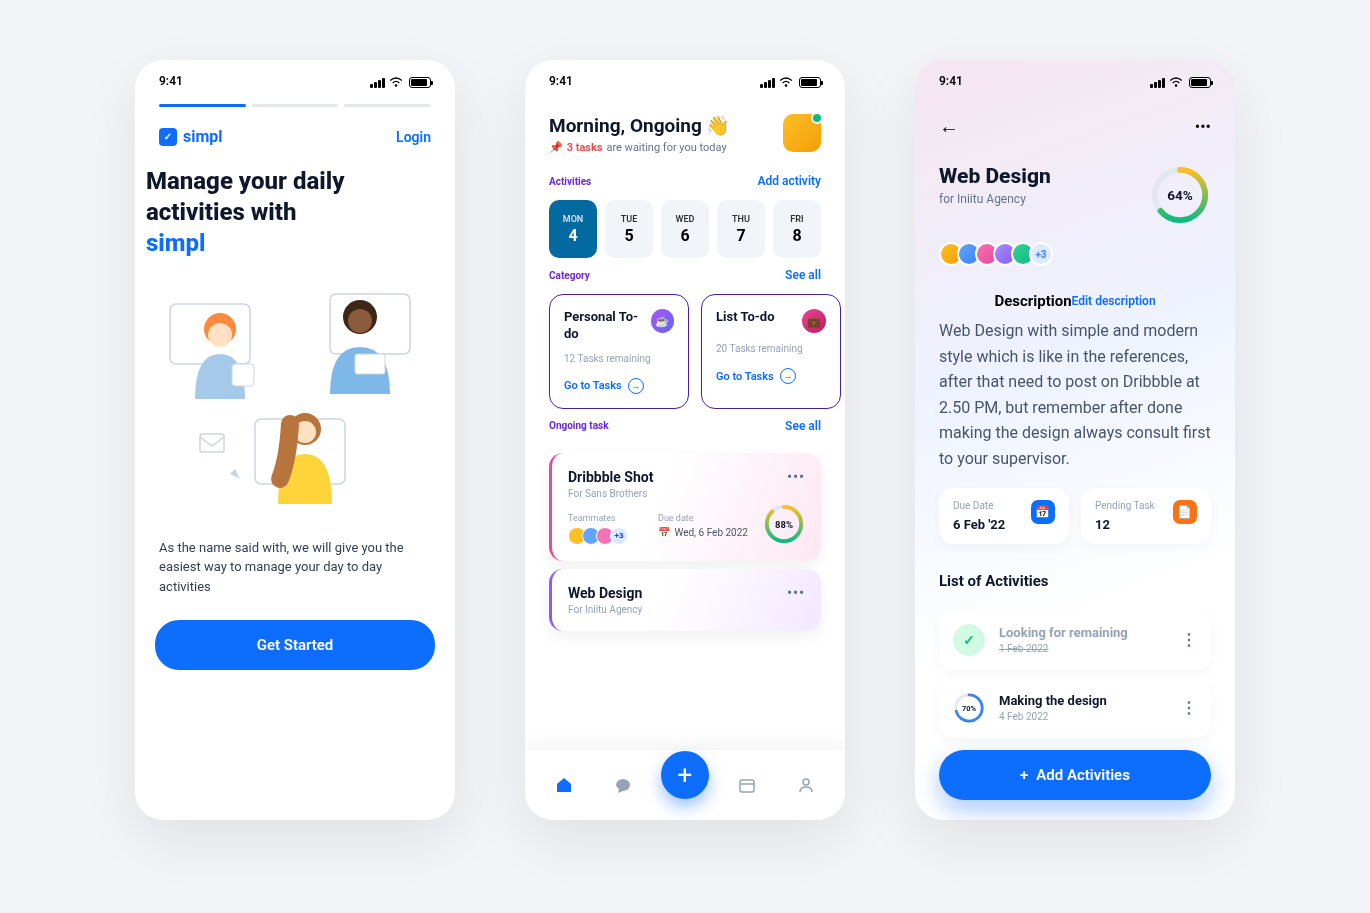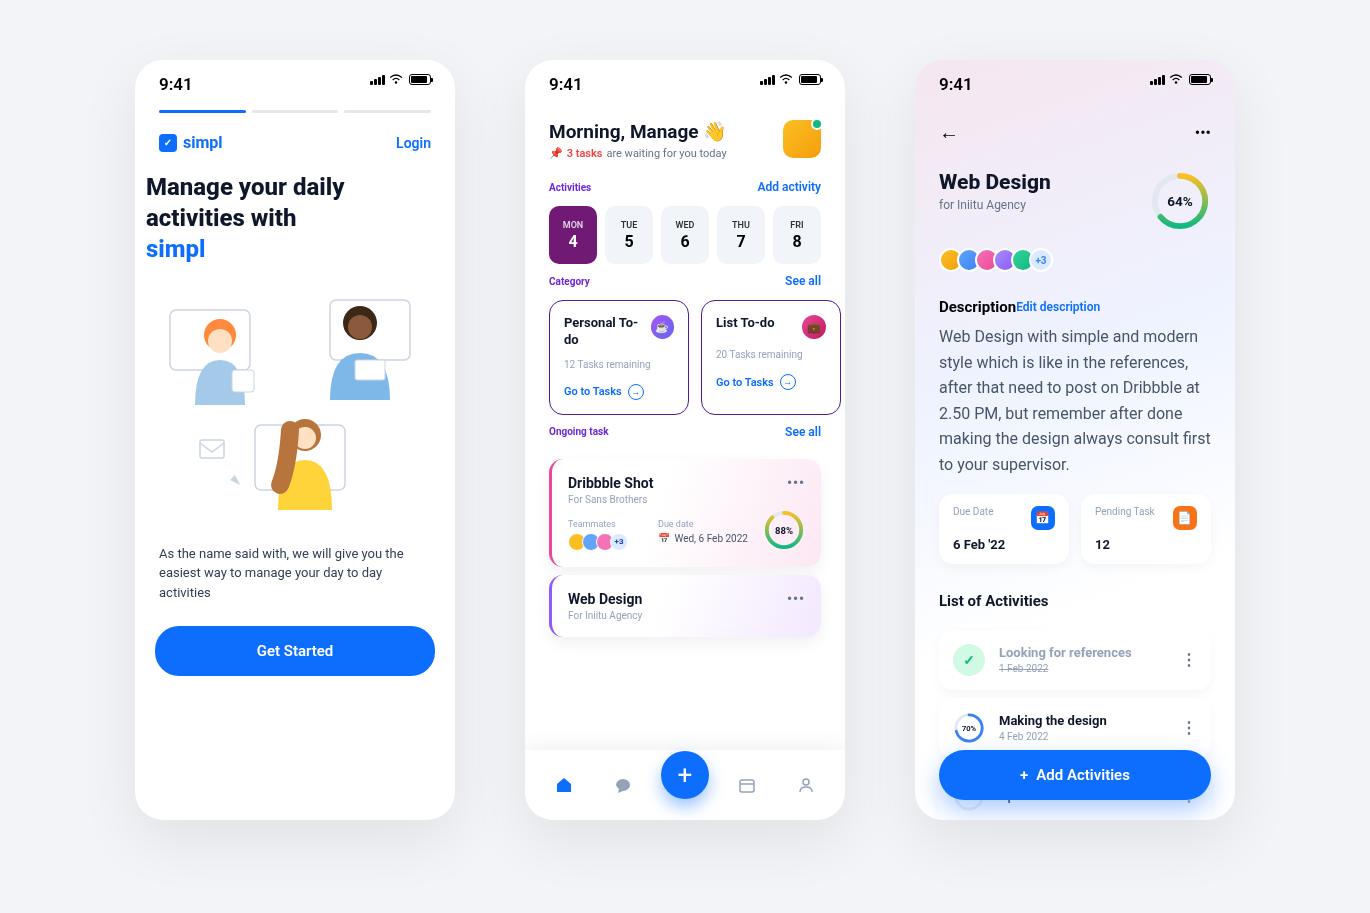--- a/index.html
+++ b/index.html
@@ -1,18 +1,18 @@
 <!DOCTYPE html>
 <html><head>
 <meta charset="utf-8">
 <style>
 *{box-sizing:border-box;margin:0;padding:0;font-family:-apple-system,BlinkMacSystemFont,'Segoe UI',Roboto,sans-serif}
 body{background:#f3f4f7;min-height:913px;display:flex;gap:70px;justify-content:center;padding:60px 0}
 .phone{width:320px;height:760px;background:#fff;border-radius:28px;box-shadow:0 20px 60px rgba(0,0,0,.08);overflow:hidden;position:relative}
-.status-bar{display:flex;justify-content:space-between;align-items:flex-start;padding:14px 24px 8px;font-size:17px;font-weight:600}
+.status-bar{display:flex;justify-content:space-between;align-items:flex-end;padding:14px 24px 8px;font-size:12px;font-weight:600}
 .status-icons{display:flex;gap:4px;align-items:center}
 .bars{display:inline-flex;gap:1px;align-items:flex-end}
 .bars span{width:3px;background:#000;border-radius:1px}
 .bars span:nth-child(1){height:4px}.bars span:nth-child(2){height:6px}.bars span:nth-child(3){height:8px}.bars span:nth-child(4){height:10px}
 .wifi{width:14px;height:10px;position:relative}
 .battery{width:22px;height:11px;border:1.5px solid #000;border-radius:3px;position:relative;margin-left:2px}
 .battery::after{content:'';position:absolute;right:-3px;top:3px;width:2px;height:4px;background:#000;border-radius:0 1px 1px 0}
 .battery::before{content:'';position:absolute;left:1px;top:1px;bottom:1px;width:16px;background:#000;border-radius:1px}
 
 
@@ -36,21 +36,21 @@
 .greeting p{font-size:11px;color:#64748b;margin-top:4px;display:flex;align-items:center;gap:4px}
 .pin{color:#ef4444}
 .tasks-count{color:#ef4444;font-weight:600}
 .avatar{width:38px;height:38px;border-radius:10px;background:linear-gradient(135deg,#fbbf24,#f59e0b);position:relative}
 .avatar::after{content:'';position:absolute;top:-2px;right:-2px;width:8px;height:8px;background:#10b981;border:2px solid #fff;border-radius:50%}
 .section-head{display:flex;justify-content:space-between;align-items:center;padding:10px 24px 12px}
 .section-head h3{font-size:10px;font-weight:700;color:#6d28d9}
 .link{font-size:12px;font-weight:600;color:#0d6efd}
 .days{display:flex;gap:8px;padding:0 24px;overflow:hidden}
 .day{min-width:48px;height:58px;background:#f1f5f9;border-radius:10px;display:flex;flex-direction:column;align-items:center;justify-content:center}
-.day.active{background:#701a75;color:#fff}
+.day.active{background:#0369a1;color:#fff}
 .day .dow{font-size:9px;font-weight:600;opacity:.8}
 .day .num{font-size:16px;font-weight:700;margin-top:2px}
 .cats{display:flex;gap:12px;padding:0 24px;overflow:hidden}
 .cat{min-width:140px;border:1px solid #4c1d95;border-radius:14px;padding:14px;box-shadow:0 4px 12px rgba(0,0,0,.04)}
 .cat-head{display:flex;justify-content:space-between;align-items:flex-start}
 .cat h4{font-size:13px;font-weight:700;color:#0f172a;line-height:1.3}
 .cat-icon{width:24px;height:24px;border-radius:50%;display:flex;align-items:center;justify-content:center;font-size:11px}
 .cat-icon.purple{background:linear-gradient(135deg,#a855f7,#6366f1)}
 .cat-icon.pink{background:linear-gradient(135deg,#ec4899,#be185d)}
 .cat .rem{font-size:10px;color:#94a3b8;margin-top:10px}
@@ -85,27 +85,27 @@
 .big-ring{width:62px;height:62px}
 .members{display:flex;padding:8px 24px 16px}
 .member{width:24px;height:24px;border-radius:50%;border:2px solid #fff;margin-left:-6px}
 .member:first-child{margin-left:0}
 .member.m1{background:linear-gradient(135deg,#fbbf24,#f59e0b)}
 .member.m2{background:linear-gradient(135deg,#60a5fa,#3b82f6)}
 .member.m3{background:linear-gradient(135deg,#f472b6,#ec4899)}
 .member.m4{background:linear-gradient(135deg,#a78bfa,#8b5cf6)}
 .member.m5{background:linear-gradient(135deg,#34d399,#10b981)}
 .member.more{background:#dbeafe;color:#3b82f6;font-size:10px;font-weight:700;display:flex;align-items:center;justify-content:center}
-.desc-head{display:flex;justify-content:flex-start;align-items:center;padding:10px 24px 8px}
+.desc-head{display:flex;justify-content:center;align-items:center;padding:10px 24px 8px}
 .desc-head h3{font-size:15px;font-weight:700}
 .desc-text{padding:0 24px;font-size:16px;color:#475569;line-height:1.6}
 .info-cards{display:flex;gap:12px;padding:16px 24px}
 .info-card{flex:1;background:#fff;border-radius:14px;padding:12px 14px;display:flex;justify-content:space-between;align-items:flex-start;box-shadow:0 4px 12px rgba(0,0,0,.04)}
 .info-card .lbl{font-size:10px;color:#94a3b8}
-.info-card .val{font-size:13px;font-weight:700;color:#0f172a;margin-top:20px}
+.info-card .val{font-size:13px;font-weight:700;color:#0f172a;margin-top:6px}
 .info-icon{width:24px;height:24px;border-radius:7px;display:flex;align-items:center;justify-content:center;color:#fff;font-size:12px}
 .info-icon.blue{background:#0d6efd}
 .info-icon.orange{background:#f97316}
 .list-title{padding:12px 24px;font-size:15px;font-weight:700;color:#0f172a}
 .activity{margin:8px 24px;background:#fff;border-radius:14px;padding:14px;display:flex;align-items:center;gap:14px;box-shadow:0 4px 12px rgba(0,0,0,.04)}
 .act-ring{width:32px;height:32px;flex-shrink:0}
 .act-check{width:32px;height:32px;border-radius:50%;background:#d1fae5;display:flex;align-items:center;justify-content:center;color:#10b981;font-size:14px;font-weight:700}
 .act-body{flex:1}
 .act-body h5{font-size:13px;font-weight:700;color:#0f172a}
 .act-body .date{font-size:10px;color:#94a3b8;margin-top:3px}
@@ -195,21 +195,21 @@
         </span>
       <svg class="wifi" viewBox="0 0 16 12">
           <path d="M4 6 Q8 2 12 6 M1 3 Q8 -3 15 3" stroke="#000" stroke-width="1.5" fill="none"></path>
           <circle cx="8" cy="9" r="1.5" fill="#000"></circle>
         </svg>
       <span class="battery"></span>
     </div>
   </div>
   <div class="header2">
     <div class="greeting">
-      <h2>Morning, Manage 👋</h2>
+      <h2>Morning, Ongoing 👋</h2>
       <p>
         <span class="pin">📌</span>
         <span class="tasks-count">3 tasks</span>
         <span>are waiting for you today</span>
       </p>
     </div>
     <div class="avatar"></div>
   </div>
   <div class="section-head">
     <h3>Activities</h3>
@@ -400,21 +400,21 @@
           <div class="val">12</div>
         </div>
       <span class="info-icon orange">📄</span>
     </div>
   </div>
   <h3 class="list-title">List of Activities</h3>
 
   <div class="activity">
     <span class="act-check">✓</span>
     <div class="act-body done">
-      <h5 style="color:#94a3b8">Looking for references</h5>
+      <h5 style="color:#94a3b8">Looking for remaining</h5>
       <div class="date strike">1 Feb 2022</div>
     </div>
     <span class="vdots">⋮</span>
   </div>
 
   <div class="activity">
     <svg class="act-ring" viewBox="0 0 34 34">
       <circle cx="17" cy="17" r="14" fill="none" stroke="#e2e8f0" stroke-width="3"></circle>
       <circle cx="17" cy="17" r="14" fill="none" stroke="#3b82f6" stroke-width="3" stroke-dasharray="88" stroke-dashoffset="26" transform="rotate(-90 17 17)" stroke-linecap="round"></circle>
       <text x="17" y="20" text-anchor="middle" font-size="8" font-weight="700" fill="#0f172a">70%</text>

